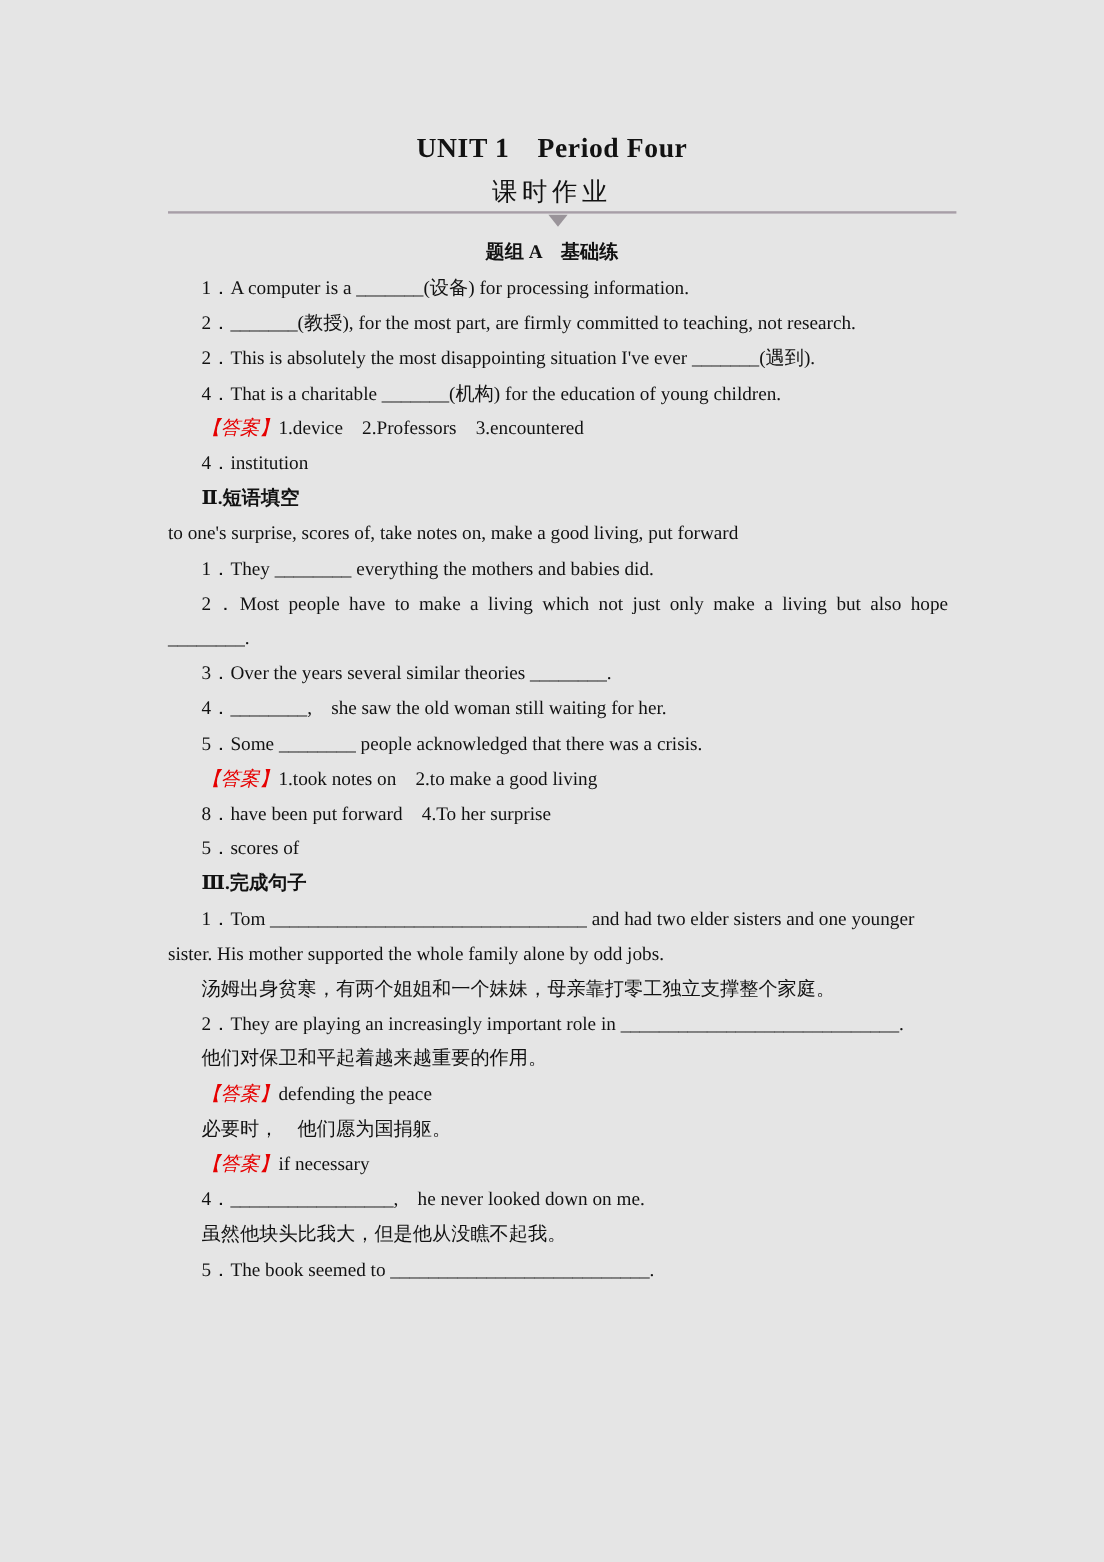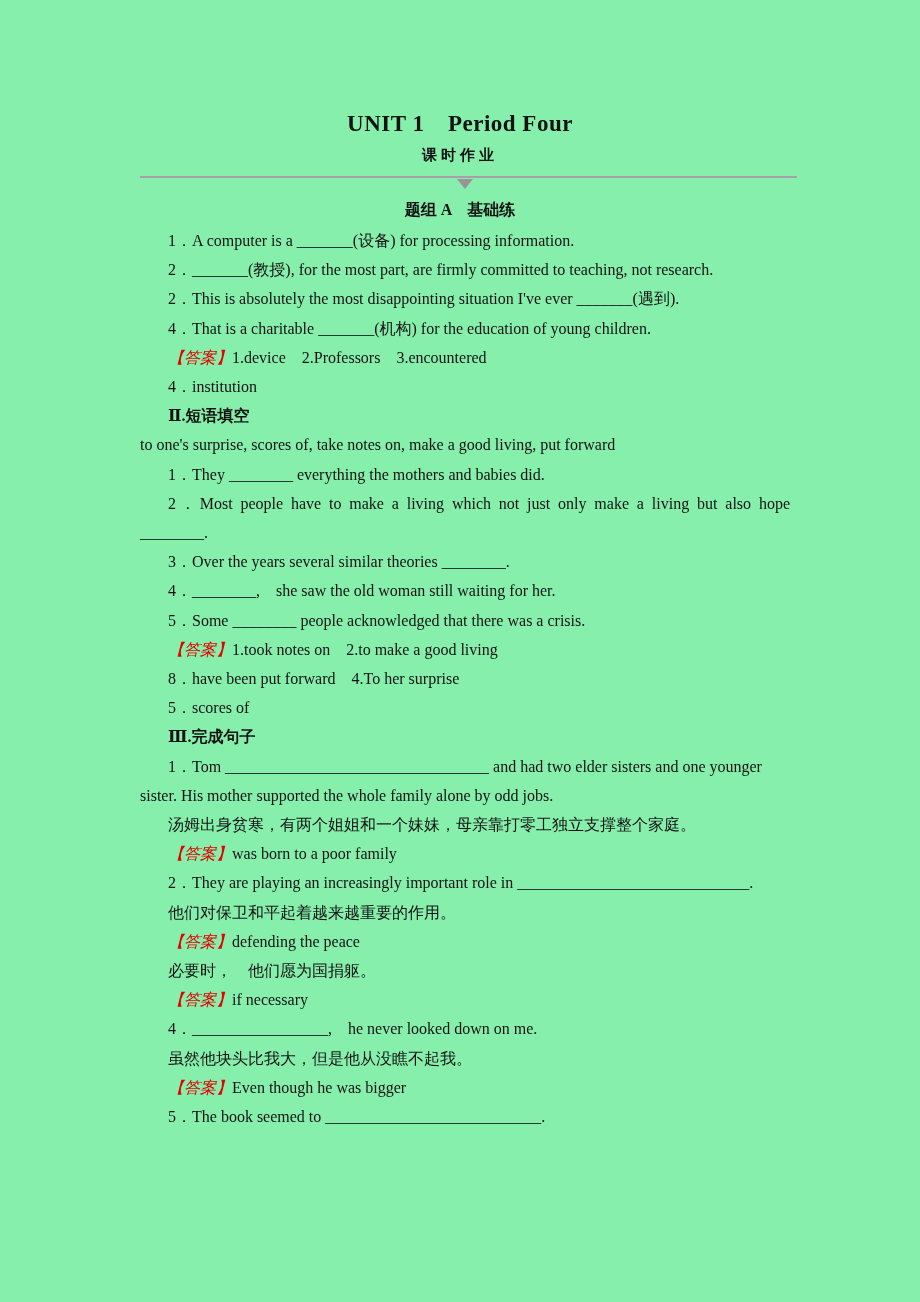--- a/index.html
+++ b/index.html
@@ -1,40 +1,40 @@
 <!DOCTYPE html>
 <html><head>
 <meta charset="utf-8">
 <style>
   html, body { margin: 0; padding: 0; background: #ffffff; }
   .page {
     position: relative;
     width: 920px;
     height: 1302px;
-    background: #86efac;
+    background: #e5e5e5;
     font-family: "Liberation Serif", "DejaVu Serif", serif;
     color: #121212;
     overflow: hidden;
   }
   .page-title {
     position: absolute;
     top: 108px; left: 0;
     width: 100%;
     text-align: center;
     font-size: 23px;
     font-weight: bold;
     letter-spacing: 0.5px;
   }
   .page-subtitle {
     position: absolute;
     top: 146px; left: 0;
     width: 100%;
     text-align: center;
-    font-size: 15px;
-    font-weight: bold;
+    font-size: 21px;
+    font-weight: normal;
     letter-spacing: 4px;
   }
   .divider {
     position: absolute;
     top: 176px; left: 140px;
     width: 657px; height: 2px;
     background: #a79ea7;
   }
   .divider-triangle {
     position: absolute;
@@ -98,29 +98,27 @@
     <div class="line ind">4．________,　she saw the old woman still waiting for her.</div>
     <div class="line ind">5．Some ________ people acknowledged that there was a crisis.</div>
     <div class="line ind"><span class="ans-label">【答案】</span><span>1.took notes on　2.to make a good living</span></div>
     <div class="line ind">8．have been put forward　4.To her surprise</div>
     <div class="line ind">5．scores of</div>
 
     <div class="line ind hd">Ⅲ.完成句子</div>
     <div class="line ind">1．Tom _________________________________ and had two elder sisters and one younger</div>
     <div class="line">sister. His mother supported the whole family alone by odd jobs.</div>
     <div class="line ind">汤姆出身贫寒，有两个姐姐和一个妹妹，母亲靠打零工独立支撑整个家庭。</div>
-    <div class="line ind"><span class="ans-label">【答案】</span><span>was born to a poor family</span></div>
 
     <div class="line ind">2．They are playing an increasingly important role in _____________________________.</div>
     <div class="line ind">他们对保卫和平起着越来越重要的作用。</div>
     <div class="line ind"><span class="ans-label">【答案】</span><span>defending the peace</span></div>
 
     <div class="line ind">必要时，　他们愿为国捐躯。</div>
     <div class="line ind"><span class="ans-label">【答案】</span><span>if necessary</span></div>
 
     <div class="line ind">4．_________________,　he never looked down on me.</div>
     <div class="line ind">虽然他块头比我大，但是他从没瞧不起我。</div>
-    <div class="line ind"><span class="ans-label">【答案】</span><span>Even though he was bigger</span></div>
 
     <div class="line ind">5．The book seemed to ___________________________.</div>
 
   </div>
 </div>
 
 </body></html>

